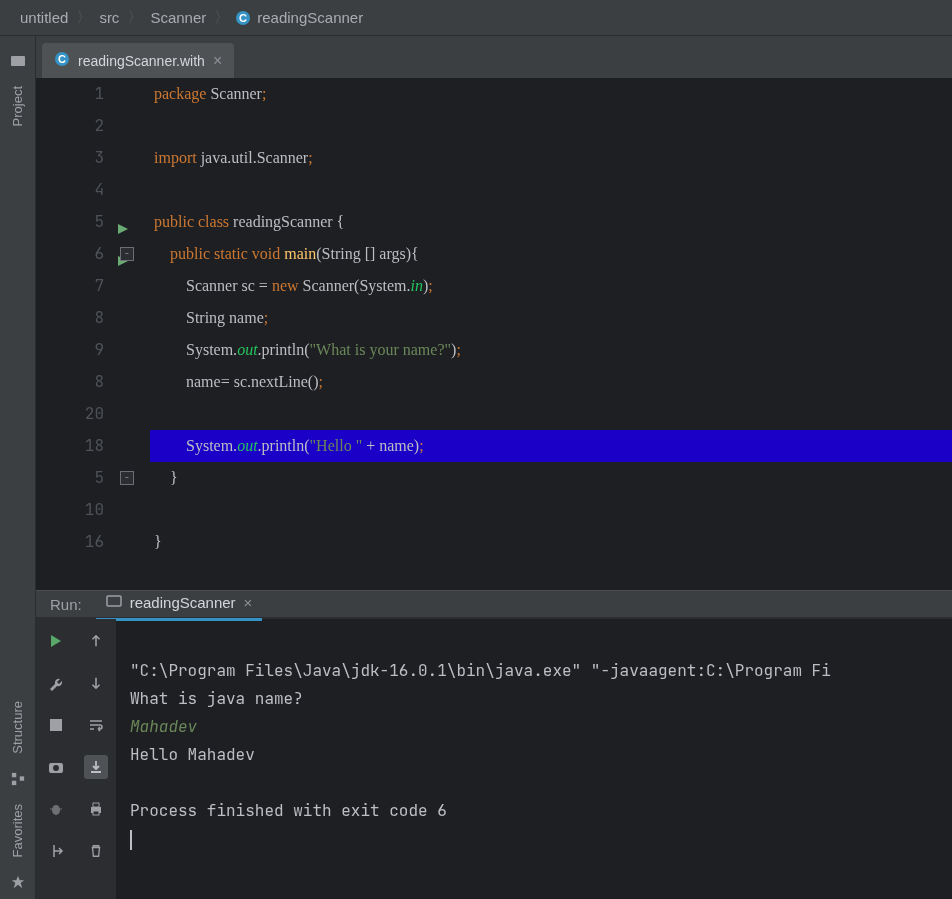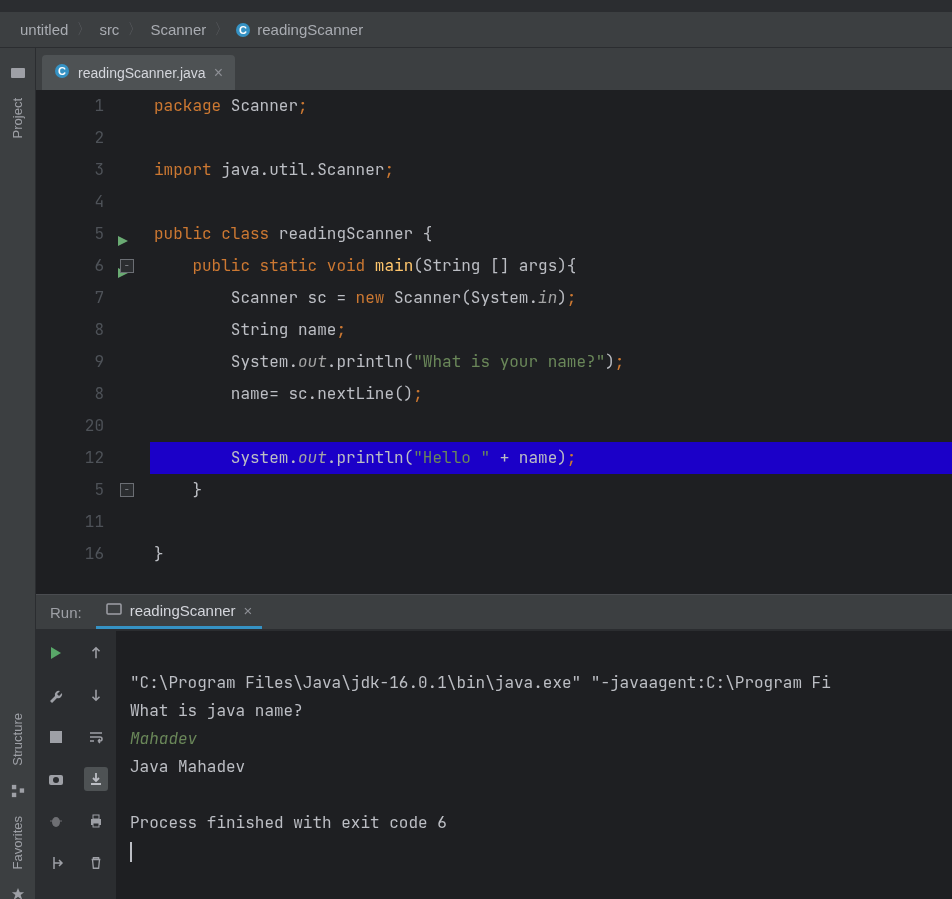--- a/index.html
+++ b/index.html
@@ -12,21 +12,20 @@
       overflow: hidden;
       font-size: 14px;
     }
     .breadcrumb-bar {
       height: 36px;
       display: flex;
       align-items: center;
       padding-left: 18px;
       background: #3c3f41;
       border-bottom: 1px solid #2b2d30;
-      margin-top: 12px;
     }
     .breadcrumb-item {
       color: #a9acb2;
       font-size: 15px;
       padding: 0 2px;
     }
     .breadcrumb-sep {
       color: #5a5c60;
       padding: 0 6px;
       font-size: 15px;
@@ -145,34 +144,35 @@
       color: #8a8d93;
     }
     .code {
       flex: 1;
       white-space: pre;
       color: #bcbec4;
     }
     .code-line {
       height: 32px;
       padding-left: 4px;
+      font-family: Liberation Serif, serif;
     }
     .hl-line { background: #1b00c8; }
     .kw { color: #cc7832; }
     .str { color: #6a8759; }
     .fn { color: #ffc66d; }
-    .it { color: #a3a3a3; font-style: italic; }
+    .it { color: #22c55e; font-style: italic; }
     .cls { color: #bcbec4; }
     .semi { color: #cc7832; }
     .bottom-pane {
       background: #2b2d30;
       border-top: 1px solid #4a4c50;
     }
     .bottom-tabbar {
-      height: 36px;
+      height: 28px;
       display: flex;
       align-items: center;
       background: #3c3f41;
       padding-left: 14px;
       gap: 14px;
       border-bottom: 2px solid #2b2d30;
     }
     .run-label {
       color: #9ea0a6;
       font-size: 15px;
@@ -288,21 +288,21 @@
 
   <div class="content-col">
     <div class="tab-bar">
       <div class="tab">
         <span>
           <svg viewBox="0 0 16 16" width="16" height="16">
               <circle cx="8" cy="8" r="7" fill="#3592c4"></circle>
               <text x="8" y="12" text-anchor="middle" fill="#fff" font-size="11" font-weight="bold">C</text>
             </svg>
         </span>
-        <span>readingScanner.java</span>
+        <span>readingScanner.with</span>
         <span class="tab-close">×</span>
       </div>
     </div>
 
     <div class="editor">
       <div class="gutter" id="gutter">
           <div class="gutter-line">1</div>
           <div class="gutter-line">2</div>
           <div class="gutter-line">3</div>
           <div class="gutter-line">4</div>
@@ -310,23 +310,23 @@
                 <polygon points="0,0 10,5 0,10" fill="#6aab73"></polygon>
               </svg></span></div>
           <div class="gutter-line">6<span class="run-mark"><svg viewBox="0 0 10 10" width="10" height="10">
                 <polygon points="0,0 10,5 0,10" fill="#6aab73"></polygon>
               </svg></span></div>
           <div class="gutter-line">7</div>
           <div class="gutter-line">8</div>
           <div class="gutter-line">9</div>
           <div class="gutter-line">8</div>
           <div class="gutter-line">20</div>
-          <div class="gutter-line">12</div>
+          <div class="gutter-line">18</div>
           <div class="gutter-line">5</div>
-          <div class="gutter-line">11</div>
+          <div class="gutter-line">10</div>
           <div class="gutter-line">16</div>
         </div>
       <div class="fold-col" id="foldcol">
           <div style="height: 32px; position: relative;"></div>
           <div style="height: 32px; position: relative;"></div>
           <div style="height: 32px; position: relative;"></div>
           <div style="height: 32px; position: relative;"></div>
           <div style="height: 32px; position: relative;"></div>
           <div style="height: 32px; position: relative;">
             <div class="fold-mark" style="top: 9px;">−</div>
@@ -426,21 +426,21 @@
           <div class="tool-btn">
               <svg viewBox="0 0 16 16" width="14" height="14">
                 <path d="M3 4h10M5 4V2h6v2M4 4l1 10h6l1-10" fill="none" stroke="#9ea0a6" stroke-width="1.5"></path>
               </svg>
             </div>
         </div>
         <div class="console-out">
 <span>"C:\Program Files\Java\jdk-16.0.1\bin\java.exe" "-javaagent:C:\Program Fi</span>
 <span>What is java name?</span>
 <span class="console-input">Mahadev</span>
-<span>Java Mahadev</span>
+<span>Hello Mahadev</span>
 
 <span>Process finished with exit code 6</span>
 <span class="caret"></span>
         </div>
       </div>
     </div>
   </div>
 </div>
 
 </body></html>

